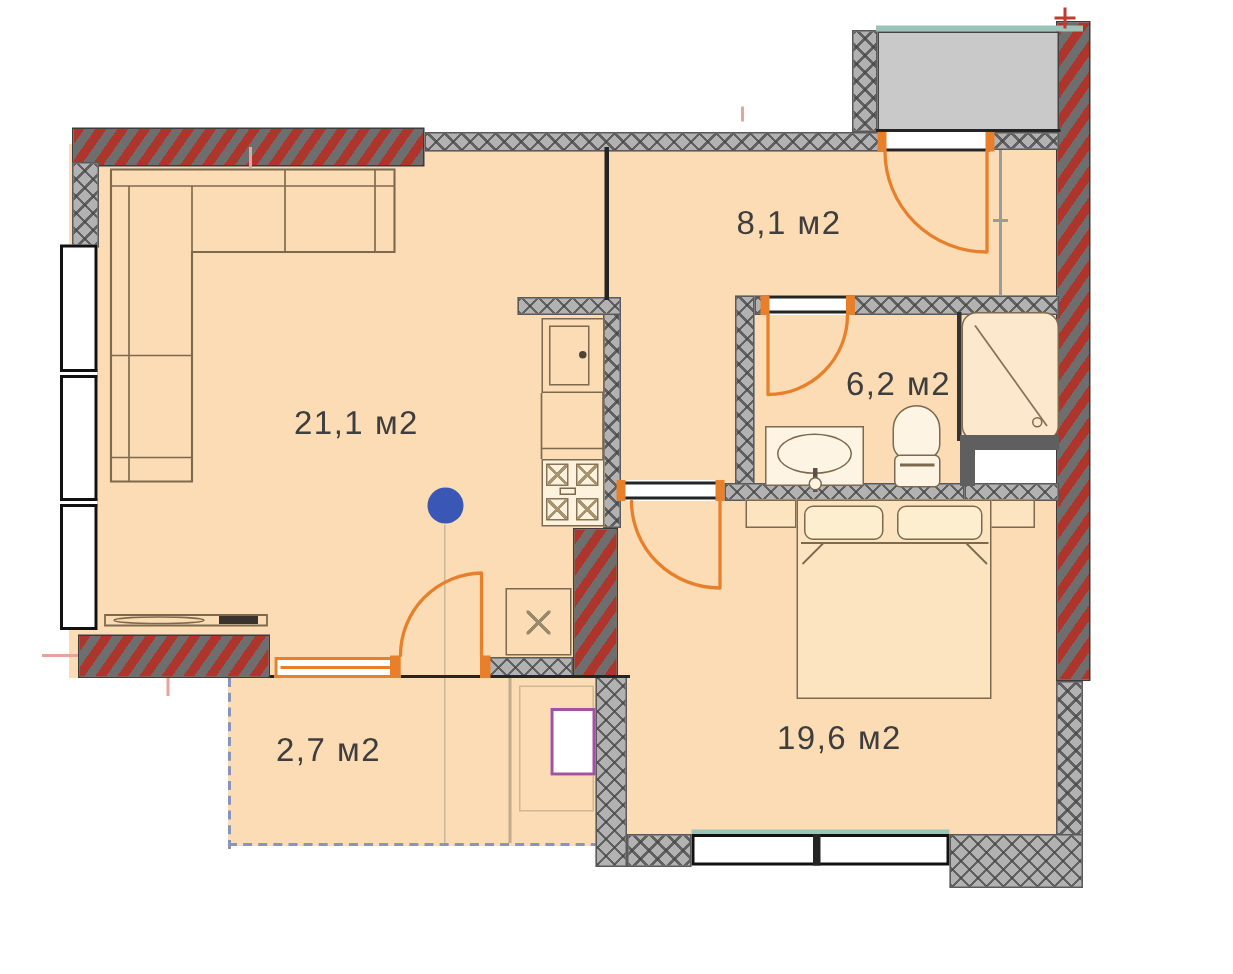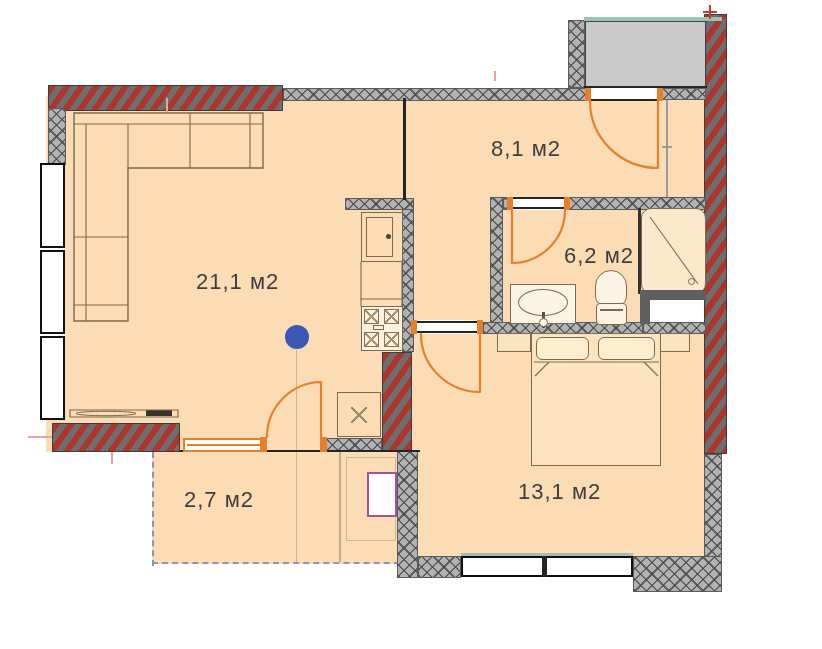--- a/index.html
+++ b/index.html
@@ -161,21 +161,21 @@
 
     <path d="M590,101 A68,67 0 0 0 658,168 M658,101 V168" fill="none" stroke="#e8802b" stroke-width="2.2" stroke-linecap="round"></path>
     <path d="M512,263 A53,53 0 0 0 565,210 M512,210 V263" fill="none" stroke="#e8802b" stroke-width="2.2" stroke-linecap="round"></path>
     <path d="M421,334 A59,58 0 0 0 480,392 M480,334 V392" fill="none" stroke="#e8802b" stroke-width="2.2" stroke-linecap="round"></path>
     <path d="M267,437 A55,55 0 0 1 321,382 M321,382 V437" fill="none" stroke="#e8802b" stroke-width="2.2" stroke-linecap="round"></path>
   </svg>
 
   <div class="area-label" style="left:196px;top:253px;margin-top:16px;">21,1 м2</div>
   <div class="area-label" style="left:491px;top:136px;">8,1 м2</div>
   <div class="area-label" style="left:564px;top:243px;">6,2 м2</div>
-  <div class="area-label" style="left:518px;top:479px;">13,1 м2</div>
+  <div class="area-label" style="left:518px;top:479px;">19,6 м2</div>
   <div class="area-label" style="left:184px;top:487px;">2,7 м2</div>
 
   <div class="tick" style="left:166px;top:98px;width:2px;height:14px;"></div>
   <div class="tick" style="left:494px;top:71px;width:2px;height:10px;"></div>
   <div class="tick" style="left:28px;top:436px;width:24px;height:2px;"></div>
   <div class="tick" style="left:111px;top:452px;width:2px;height:12px;"></div>
   <div class="abs" style="left:703px;top:11px;width:14px;height:2px;background:#c23b2f;"></div>
   <div class="abs" style="left:709px;top:5px;width:2px;height:14px;background:#c23b2f;"></div>
 
 </div>

